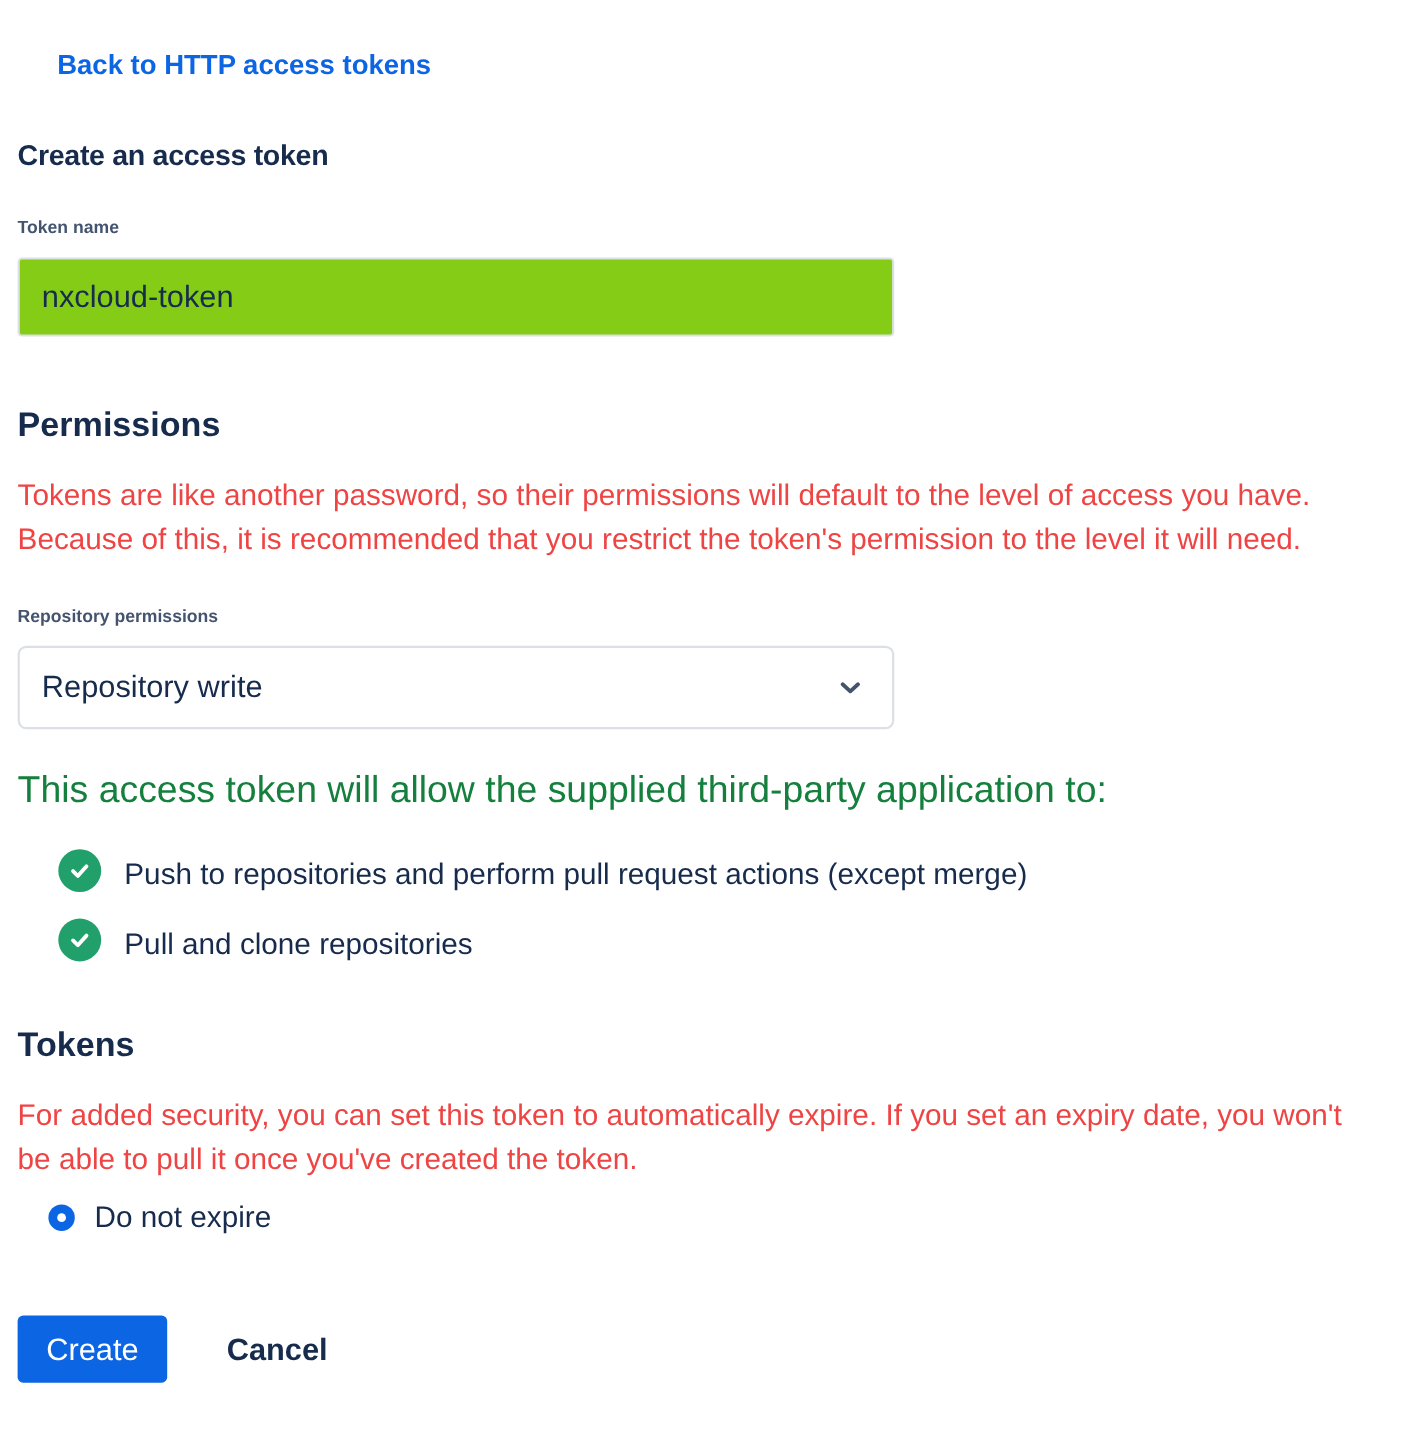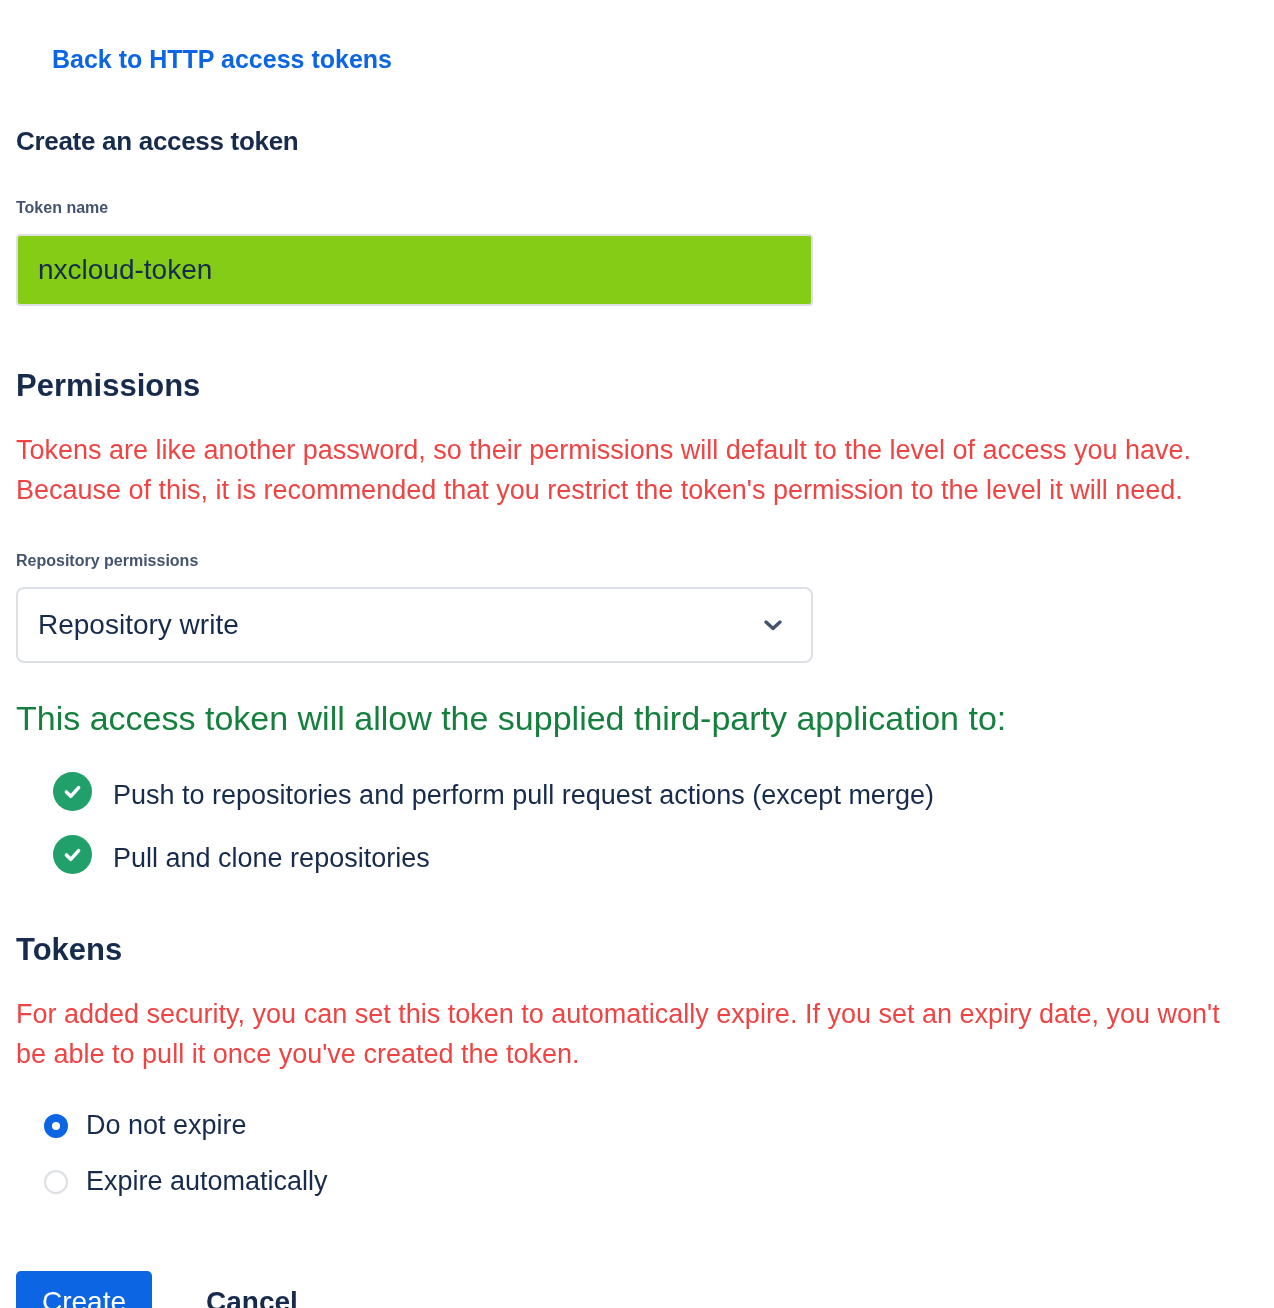--- a/index.html
+++ b/index.html
@@ -110,21 +110,21 @@
   }
   .check-circle svg { display: block; }
   .capability-text {
     margin-left: 21px;
     font-size: 27px;
     color: #172B4D;
   }
 
   .expiry-section h2 { margin-top: 58px; }
 
-  .radio-group { margin-top: 36px; }
+  .radio-group { margin-top: 17px; }
   .radio-row {
     display: flex;
     align-items: center;
     margin-left: 28px;
     margin-bottom: 25px;
     cursor: pointer;
   }
   .radio-dot {
     width: 24px;
     height: 24px;
@@ -237,24 +237,20 @@
   <div class="expiry-section">
     <h2 class="section-heading">Tokens</h2>
 
     <p class="section-desc">For added security, you can set this token to automatically expire. If you set an expiry date, you won't be able to pull it once you've created the token.</p>
 
     <div class="radio-group">
       <div class="radio-row">
         <span class="radio-dot on"></span>
         <span class="radio-label">Do not expire</span>
       </div>
-      <div class="radio-row">
-        <span class="radio-dot off"></span>
-        <span class="radio-label">Expire automatically</span>
-      </div>
     </div>
   </div>
 
   <div class="actions">
     <button class="btn-primary">Create</button>
     <button class="btn-subtle">Cancel</button>
   </div>
 
 </div>
 

